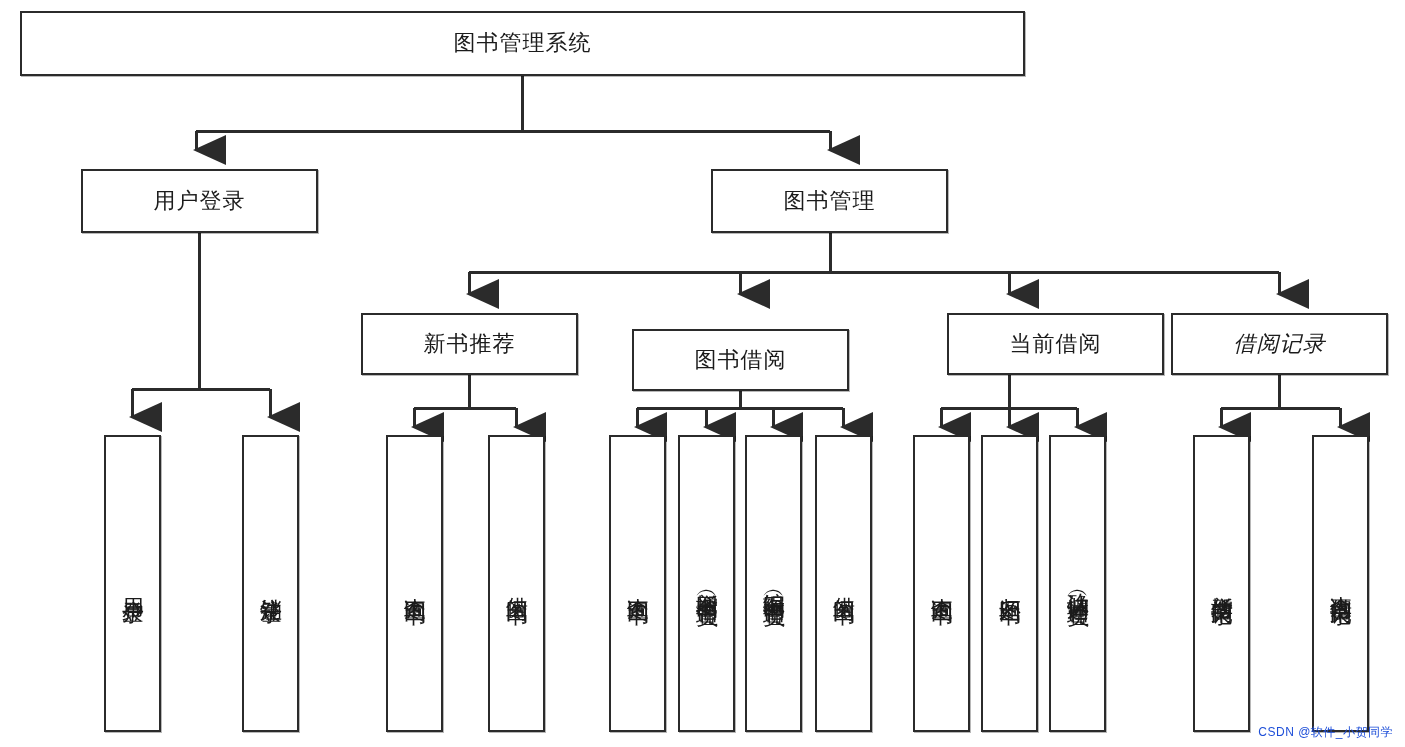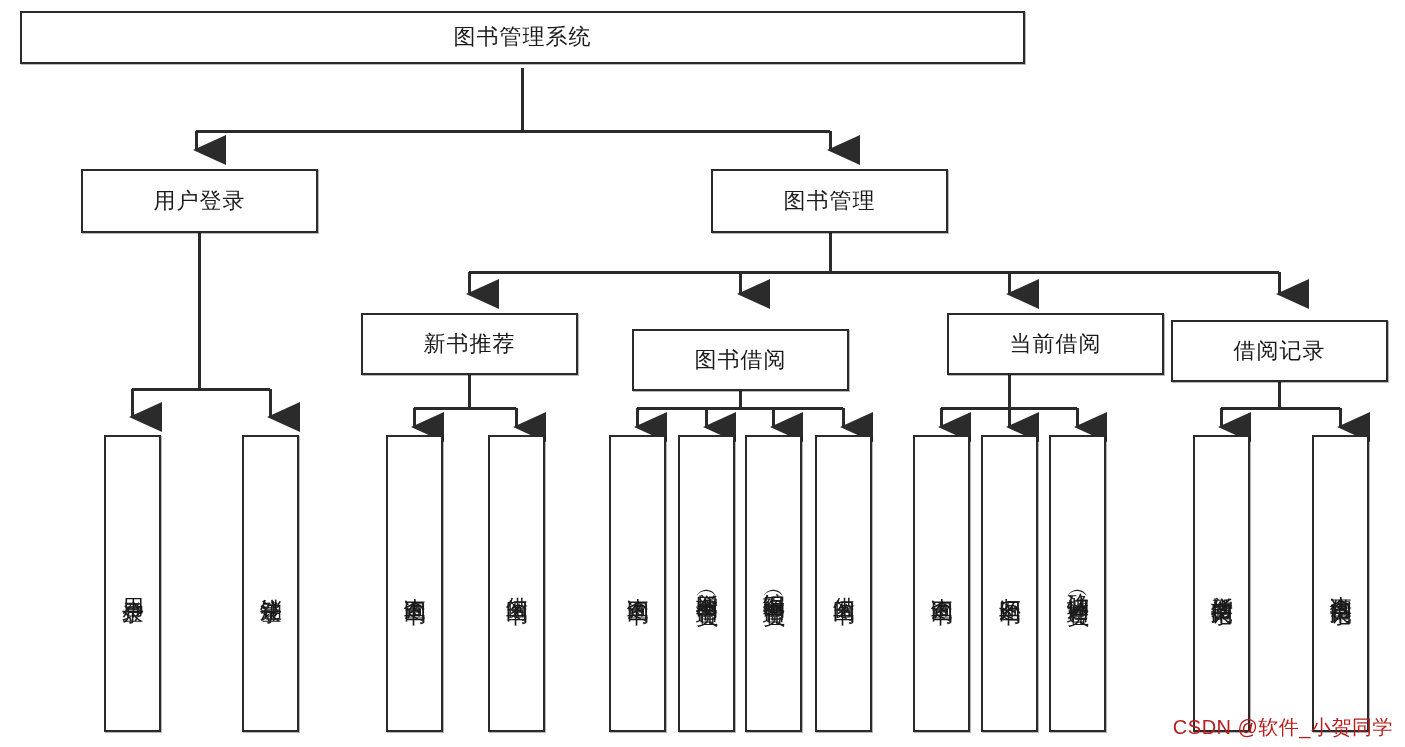--- a/index.html
+++ b/index.html
@@ -57,22 +57,22 @@
     font-size: 22px;
     line-height: 1.22;
     letter-spacing: 2px;
     white-space: nowrap;
     transform: none;
   }
   #watermark {
     position: absolute;
     right: 12px;
     bottom: 6px;
-    font-size: 20px;
-    color: #b91c1c;
+    font-size: 12px;
+    color: #1d4ed8;
     letter-spacing: 0.5px;
     white-space: nowrap;
     user-select: none;
   }
 </style>
 </head>
 <body>
 
 <div id="diagram-root">
 
@@ -122,21 +122,21 @@
       <path d="M 1009 408 L 1009 427" marker-end="url(#arrow)"></path>
       <path d="M 1077 408 L 1077 427" marker-end="url(#arrow)"></path>
 
       <path d="M 1279 375 L 1279 408"></path>
       <path d="M 1221 408 L 1340 408"></path>
       <path d="M 1221 408 L 1221 427" marker-end="url(#arrow)"></path>
       <path d="M 1340 408 L 1340 427" marker-end="url(#arrow)"></path>
     </g>
   </svg>
 
-  <div class="node root horizontal" style="left:20px; top:11px; width:1005px; height:53px;">
+  <div class="node root horizontal" style="left:20px; top:11px; width:1005px; height:65px;">
     <span class="node-label">图书管理系统</span>
   </div>
 
   <div class="node horizontal" style="left:81px; top:169px; width:237px; height:64px;">
     <span class="node-label">用户登录</span>
   </div>
 
   <div class="node horizontal" style="left:361px; top:313px; width:217px; height:62px;">
     <span class="node-label">新书推荐</span>
   </div>
@@ -146,21 +146,21 @@
   </div>
 
   <div class="node horizontal" style="left:632px; top:329px; width:217px; height:62px;">
     <span class="node-label">图书借阅</span>
   </div>
 
   <div class="node horizontal" style="left:901px; top:313px; width:217px; height:62px;margin-left:46px;">
     <span class="node-label">当前借阅</span>
   </div>
 
-  <div class="node horizontal" style="left:1171px; top:320px; width:217px; height:62px;">
+  <div class="node horizontal" style="left:1171px; top:313px; width:217px; height:62px;font-style:italic;">
     <span class="node-label">借阅记录</span>
   </div>
 
   <div class="node vertical" style="left:104px; top:435px; width:57px; height:297px;">
     <span class="node-label">用户登录</span>
   </div>
 
   <div class="node vertical" style="left:242px; top:435px; width:57px; height:297px;">
     <span class="node-label">注销登录</span>
   </div>

